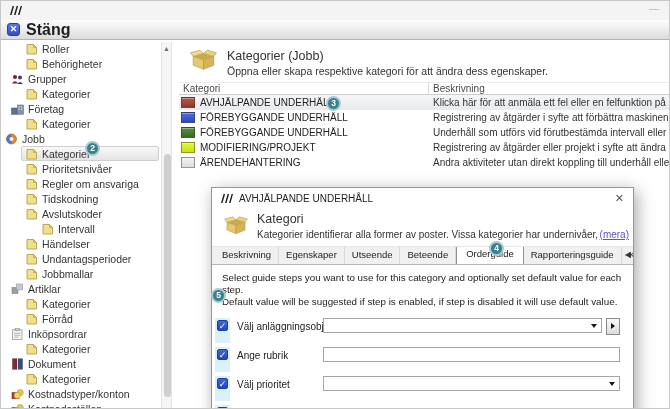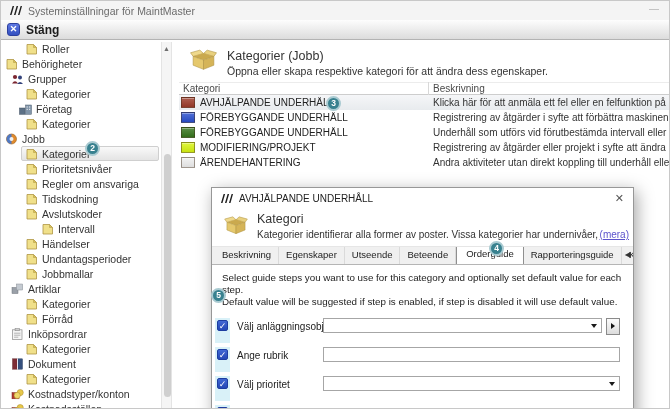--- a/index.html
+++ b/index.html
@@ -11,21 +11,21 @@
     display:flex;align-items:center;padding-left:8px;gap:6px;}
   .titlebar .title{font-size:10.5px;color:#6b6b6b;}
   .min-dash{position:absolute;right:10px;top:2px;color:#b5b5b5;font-size:10px;}
   
   .toolbar{position:absolute;top:19px;left:0;right:0;height:20px;
     background:linear-gradient(#fdfdfd,#dcdcdc);border-bottom:1px solid #b3b3b3;
     display:flex;align-items:center;padding-left:6px;gap:6px;}
   .close-x{width:13px;height:13px;border-radius:3px;border:1px solid #2c3f9e;
     background:linear-gradient(#5d77e2,#3350c0);color:#fff;font-size:9px;font-weight:bold;
     display:flex;align-items:center;justify-content:center;line-height:1;}
-  .toolbar .lbl{font-size:12px;font-weight:bold;color:#1d1d1d;}
+  .toolbar .lbl{font-size:16px;font-weight:bold;color:#1d1d1d;}
   
   .sidebar{position:absolute;top:40px;left:0;width:176px;bottom:0;background:#fff;}
   .tree-row{height:15px;display:flex;align-items:center;font-size:10.5px;color:#333;cursor:default;}
   .row-inner{display:flex;align-items:center;gap:4px;height:15px;flex:1;margin-right:18px;
     padding:0 3px;border-radius:2px;border:1px solid transparent;}
   .tree-row.selected .row-inner{background:linear-gradient(#f9f9f9,#e4e4e4);border:1px solid #cfcfcf;}
   .tree-icon{width:13px;height:12px;display:inline-flex;flex:0 0 13px;}
   .tree-icon svg{width:13px;height:12px;}
   .tree-label{white-space:nowrap;}
   .sb-track{position:absolute;left:160px;top:1px;bottom:0;width:11px;background:#f5f5f5;
@@ -99,21 +99,20 @@
 <div class="window">
 
   <div class="titlebar">
     <span class="logo">
         <svg viewBox="0 0 13 11">
           <path d="M1 10 L3.6 1 L5.1 1 L2.5 10 Z" fill="#1e1e1e"></path>
           <path d="M5 10 L7.6 1 L9.1 1 L6.5 10 Z" fill="#1e1e1e"></path>
           <path d="M9 10 L11.6 1 L13 1 L10.5 10 Z" fill="#1e1e1e"></path>
         </svg>
       </span>
-    <span class="title">Systeminställningar för MaintMaster</span>
     <span class="min-dash">—</span>
   </div>
 
   <div class="toolbar">
     <span class="close-x">✕</span>
     <span class="lbl">Stäng</span>
   </div>
 
   <div class="sidebar">
     <div id="tree">
@@ -121,21 +120,21 @@
           <span class="row-inner">
             <span class="tree-icon">
               <svg viewBox="0 0 13 12">
                 <path d="M2 1.5 h6.5 l3 3 v6.5 h-9.5 z" fill="#f0e08a" stroke="#ae9545" stroke-width="0.8"></path>
                 <path d="M8.5 1.5 l3 3 h-3 z" fill="#d8c35d" stroke="#ae9545" stroke-width="0.5"></path>
               </svg>
             </span>
             <span class="tree-label">Roller</span>
           </span>
         </div>
-        <div class="tree-row" style="">
+        <div class="tree-row" style="padding-left: 20px;">
           <span class="row-inner">
             <span class="tree-icon">
               <svg viewBox="0 0 13 12">
                 <path d="M2 1.5 h6.5 l3 3 v6.5 h-9.5 z" fill="#f0e08a" stroke="#ae9545" stroke-width="0.8"></path>
                 <path d="M8.5 1.5 l3 3 h-3 z" fill="#d8c35d" stroke="#ae9545" stroke-width="0.5"></path>
               </svg>
             </span>
             <span class="tree-label">Behörigheter</span>
           </span>
         </div>
@@ -156,21 +155,21 @@
           <span class="row-inner">
             <span class="tree-icon">
               <svg viewBox="0 0 13 12">
                 <path d="M2 1.5 h6.5 l3 3 v6.5 h-9.5 z" fill="#f0e08a" stroke="#ae9545" stroke-width="0.8"></path>
                 <path d="M8.5 1.5 l3 3 h-3 z" fill="#d8c35d" stroke="#ae9545" stroke-width="0.5"></path>
               </svg>
             </span>
             <span class="tree-label">Kategorier</span>
           </span>
         </div>
-        <div class="tree-row" style="padding-left: 14px;">
+        <div class="tree-row" style="padding-left: 6px;">
           <span class="row-inner">
             <span class="tree-icon">
               <svg viewBox="0 0 13 12">
                 <rect x="0.5" y="5" width="5.6" height="6.3" fill="#5d7186" stroke="#3e4f61" stroke-width="0.5"></rect>
                 <rect x="6.6" y="2" width="5.9" height="9.3" fill="#8195a9" stroke="#4e5f71" stroke-width="0.5"></rect>
                 <rect x="7.6" y="3.4" width="1.2" height="1.2" fill="#dbe2e9"></rect>
                 <rect x="10" y="3.4" width="1.2" height="1.2" fill="#dbe2e9"></rect>
                 <rect x="7.6" y="5.8" width="1.2" height="1.2" fill="#dbe2e9"></rect>
                 <rect x="10" y="5.8" width="1.2" height="1.2" fill="#dbe2e9"></rect>
               </svg>

